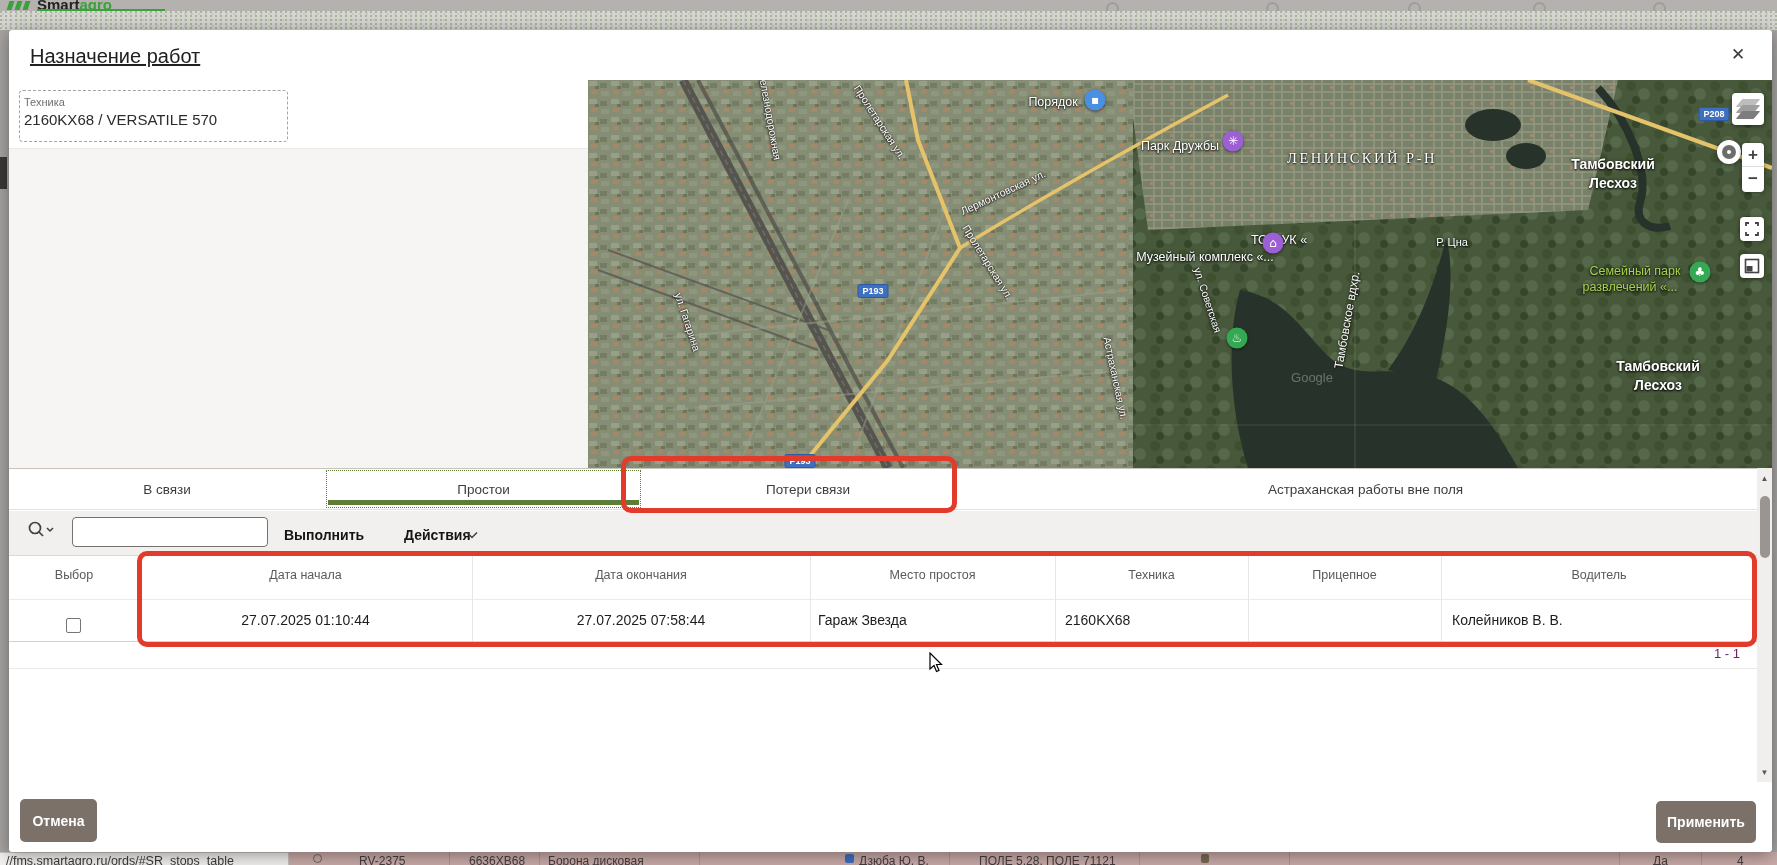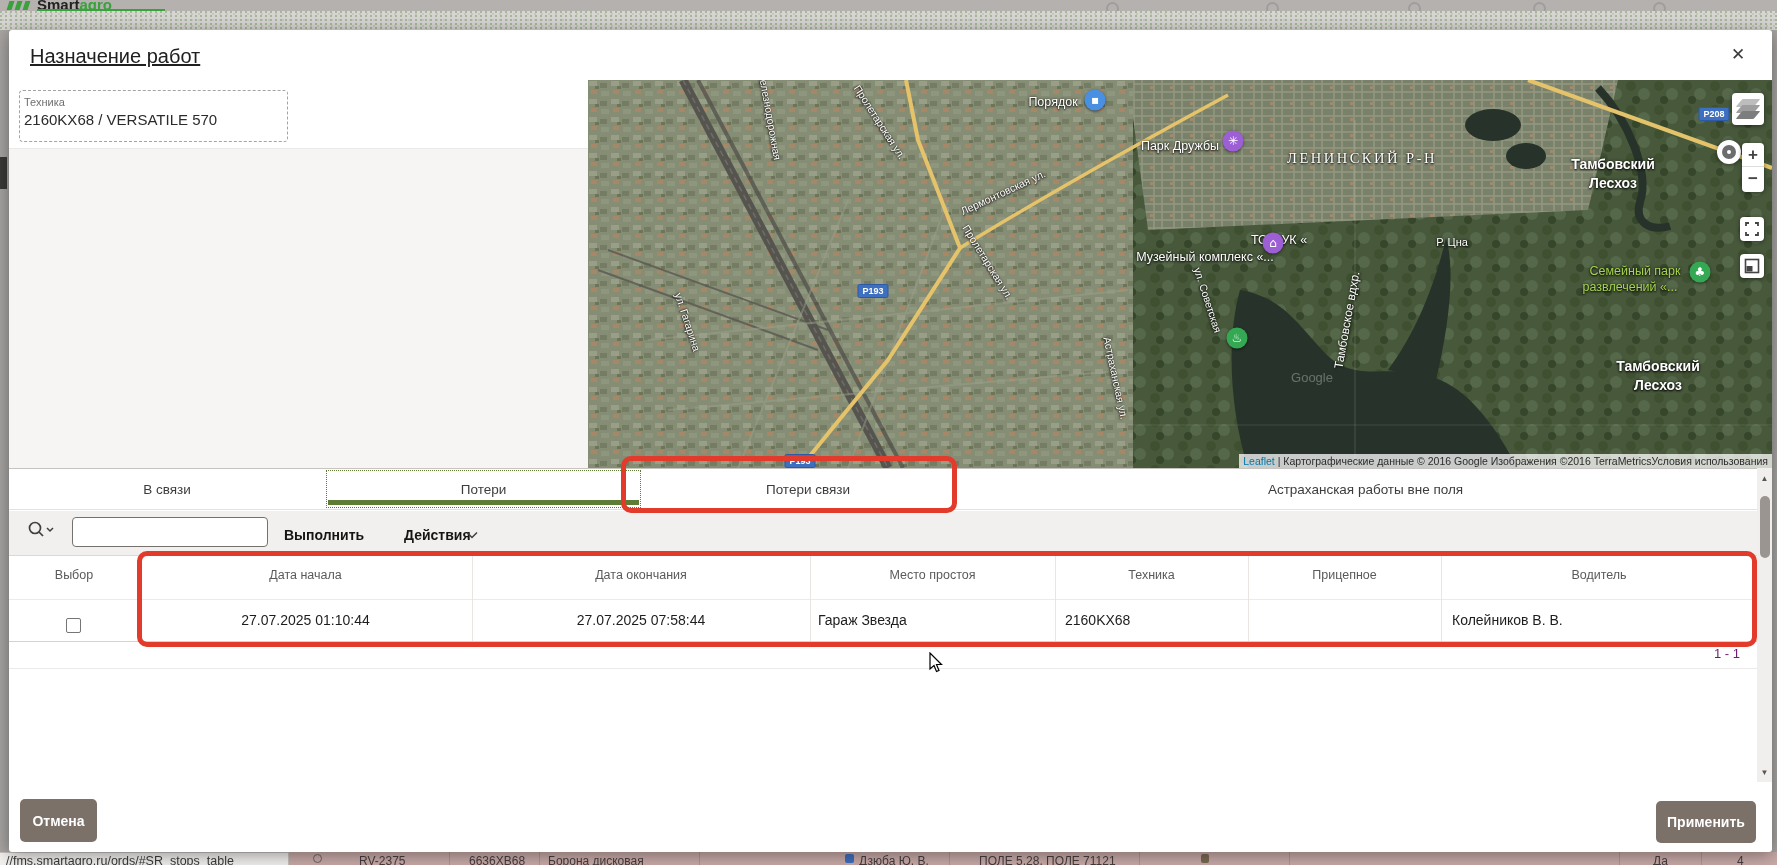--- a/index.html
+++ b/index.html
@@ -248,29 +248,28 @@
           <path d="M6,9 V6 H9 M15,6 H18 V9 M18,15 V18 H15 M9,18 H6 V15" stroke="#444" stroke-width="1.8" fill="none"></path>
         </svg>
     </div>
     <div class="mctrl" style="left:1152px;top:174px;width:24px;height:24px;">
       <svg width="24" height="24">
           <rect x="5.5" y="5.5" width="13" height="13" fill="none" stroke="#444" stroke-width="1.6"></rect>
           <rect x="6.5" y="12" width="6" height="5.5" fill="#444"></rect>
         </svg>
     </div>
 
-    <div class="map-attrib"><span class="lf">Leaflet</span><span> | Картографические данные © 2016 Google Изображения ©2016 TerraMetricsУсловия использования</span></div>
   </div>
 
   <div class="abs tabs">
     <div class="tab" style="width:316px;">
         <span>В связи</span>
       </div>
     <div class="tab active" style="width:317px;">
-        <span>Потери</span>
+        <span>Простои</span>
         <span class="underline"></span>
       </div>
     <div class="tab" style="width:332px;">
         <span>Потери связи</span>
       </div>
     <div class="tab" style="flex:1;">
         <span>Астраханская работы вне поля</span>
       </div>
   </div>
 

